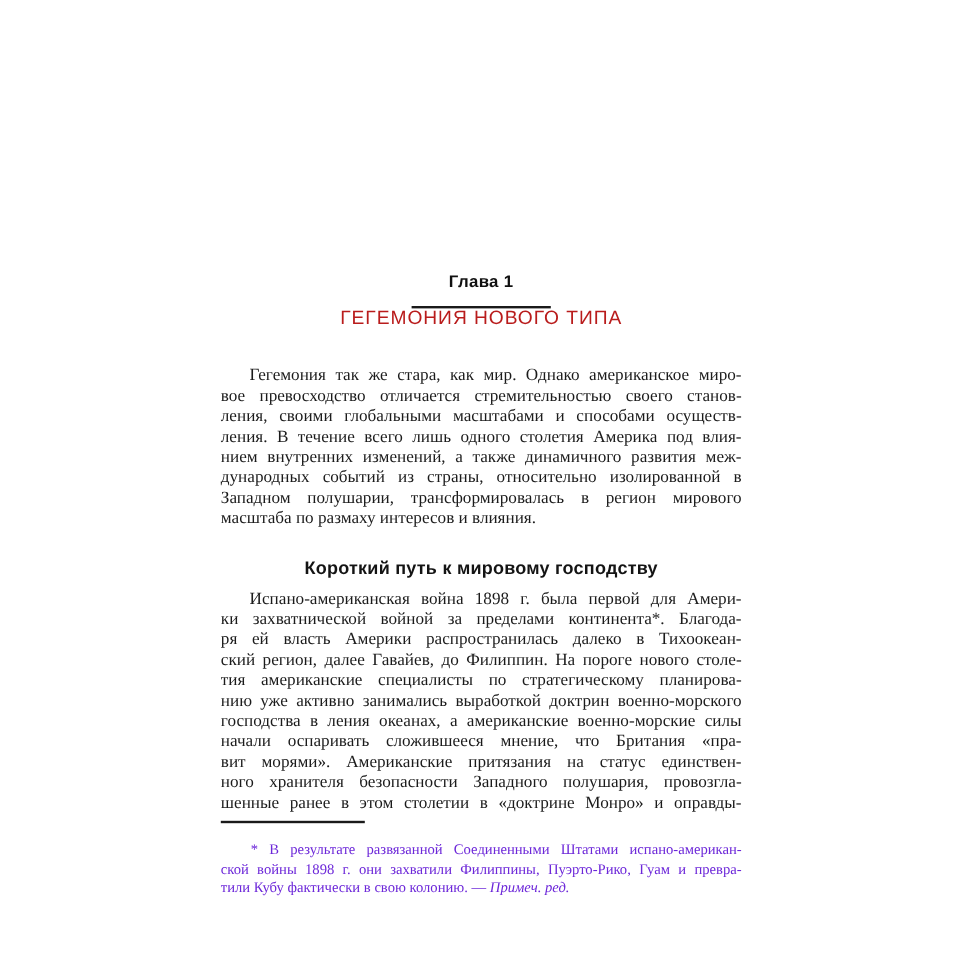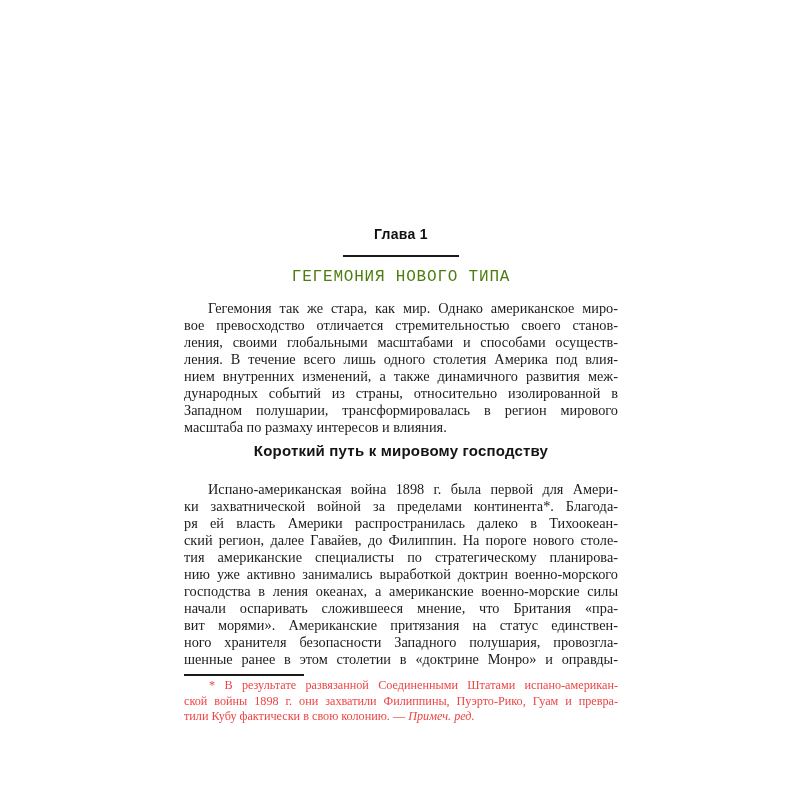--- a/index.html
+++ b/index.html
@@ -30,62 +30,61 @@
     color: #101010;
     letter-spacing: 0.3px;
   }
   .chapter-divider {
     width: 116px;
     height: 2px;
     background: #1a1a1a;
     margin: 13px auto 0 auto;
   }
   .chapter-title {
-    margin-top: 11px;
     text-align: center;
-    font-family: Liberation Mono, monospace;
+    font-family: Liberation Sans, sans-serif;
     font-weight: normal;
     font-size: 16px;
-    color: #4d7c0f;
+    color: #b91c1c;
     letter-spacing: 0.8px;
   }
   .para {
     font-size: 14.3px;
     line-height: 17px;
     color: #1b1b1b;
   }
-  .para-1 { margin-top: 14px; }
-  .para-2 { margin-top: 22px; }
+  .para-1 { margin-top: 30px; }
+  .para-2 { margin-top: 9px; }
   .para .line {
     text-align: justify;
     text-align-last: justify;
     white-space: normal;
   }
   .para .line.first { text-indent: 24px; }
   .para .line.last-left { text-align-last: left; }
   .section-heading {
-    margin-top: 6px;
+    margin-top: 24px;
     text-align: center;
     font-family: "Liberation Sans", sans-serif;
     font-weight: 600;
     font-size: 15px;
     color: #141414;
     letter-spacing: 0.2px;
   }
   .footnote-divider {
     width: 120px;
     height: 2px;
     background: #1a1a1a;
     margin-top: 6px;
   }
   .footnote {
-    margin-top: 2px;
+    margin-top: 15px;
     font-size: 12.2px;
     line-height: 15.6px;
-    color: #ef4444;
+    color: #6d28d9;
   }
   .footnote .fn-line {
     text-align: justify;
     text-align-last: justify;
   }
   .footnote .fn-line.fn-first { text-indent: 25px; }
   .footnote .fn-line.fn-last { text-align-last: left; }
   .footnote .fn-italic { font-style: italic; }
 </style>
 </head>

